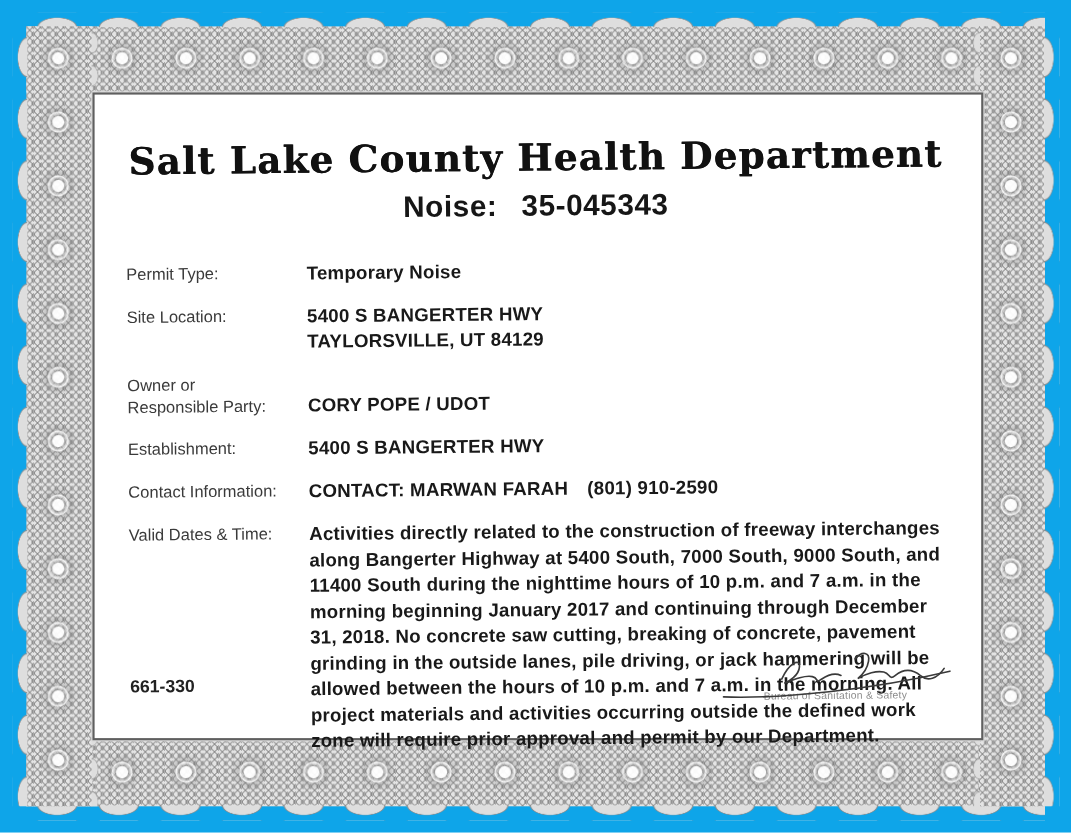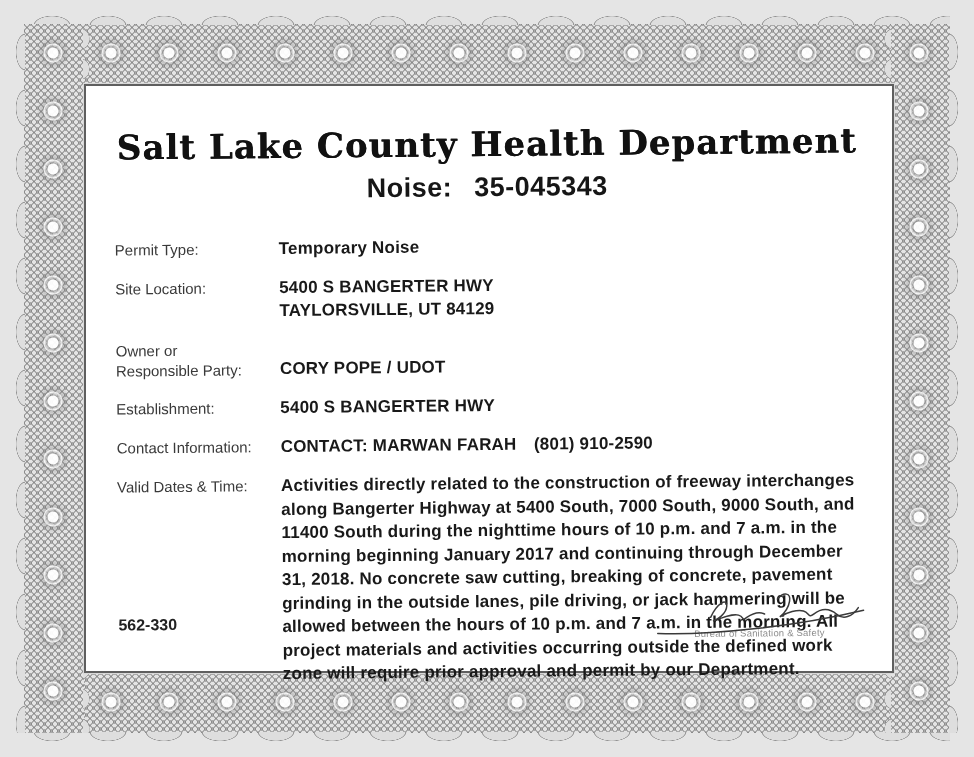--- a/index.html
+++ b/index.html
@@ -1,16 +1,16 @@
 <!DOCTYPE html>
 <html><head>
 <meta charset="utf-8">
 <style>
   html,body{margin:0;padding:0;background:#ffffff;}
-  .page{position:relative;width:974px;height:757px;background:#e5e5e5;overflow:hidden;
+  .page{position:relative;width:974px;height:757px;background:#0ea5e9;overflow:hidden;
         font-family:"Liberation Sans",sans-serif;color:#1b1b1b;}
 
   
   .lace{position:absolute;
     background-color:#e4e4e4;
     background-image:
       radial-gradient(circle 17px at 50% 50%, rgba(255,255,255,0.95) 5px, rgba(130,130,130,0.55) 6px, rgba(255,255,255,0.85) 9px, rgba(120,120,120,0.35) 10px, rgba(255,255,255,0) 17px),
       repeating-linear-gradient(45deg, rgba(110,110,110,0.5) 0 1px, rgba(0,0,0,0) 1px 4px),
       repeating-linear-gradient(135deg, rgba(110,110,110,0.5) 0 1px, rgba(0,0,0,0) 1px 4px);
     background-size:58px 58px,7px 7px,7px 7px;}
@@ -99,21 +99,21 @@
         <div class="flabel">Establishment:</div>
         <div class="fvalue">5400 S BANGERTER HWY</div>
 
         <div class="flabel">Contact Information:</div>
         <div class="fvalue">CONTACT: MARWAN FARAH  (801) 910-2590</div>
 
         <div class="flabel">Valid Dates &amp; Time:</div>
         <div class="fvalue paragraph">Activities directly related to the construction of freeway interchanges along Bangerter Highway at 5400 South, 7000 South, 9000 South, and 11400 South during the nighttime hours of 10 p.m. and 7 a.m. in the morning beginning January 2017 and continuing through December 31, 2018.  No concrete saw cutting, breaking of concrete, pavement grinding in the outside lanes, pile driving, or jack hammering will be allowed between the hours of 10 p.m. and 7 a.m. in the morning. All project materials and activities occurring outside the defined work zone will require prior approval and permit by our Department.</div>
       </div>
 
-      <div class="form-number">562-330</div>
+      <div class="form-number">661-330</div>
 
       <div class="signature">
         <svg width="215" height="46" viewBox="0 0 215 46">
           <g fill="none" stroke="#3a3a3a" stroke-width="1.5" stroke-linecap="round">
             <path d="M58 26 C 66 12, 76 8, 75 16 C 74 24, 64 29, 60 30 C 70 27, 80 24, 86 26 C 92 28, 88 33, 94 29 C 101 25, 107 24, 112 27"></path>
             <path d="M126 13 C 133 6, 140 8, 138 16 C 136 24, 130 29, 127 31 C 135 27, 145 25, 151 27 C 157 29, 155 35, 161 31 C 170 25, 178 27, 184 33 C 190 39, 199 37, 206 28"></path>
             <path d="M4 38 C 55 44, 140 42, 211 31"></path>
           </g>
         </svg>
         <div class="bureau">Bureau of Sanitation &amp; Safety</div>

